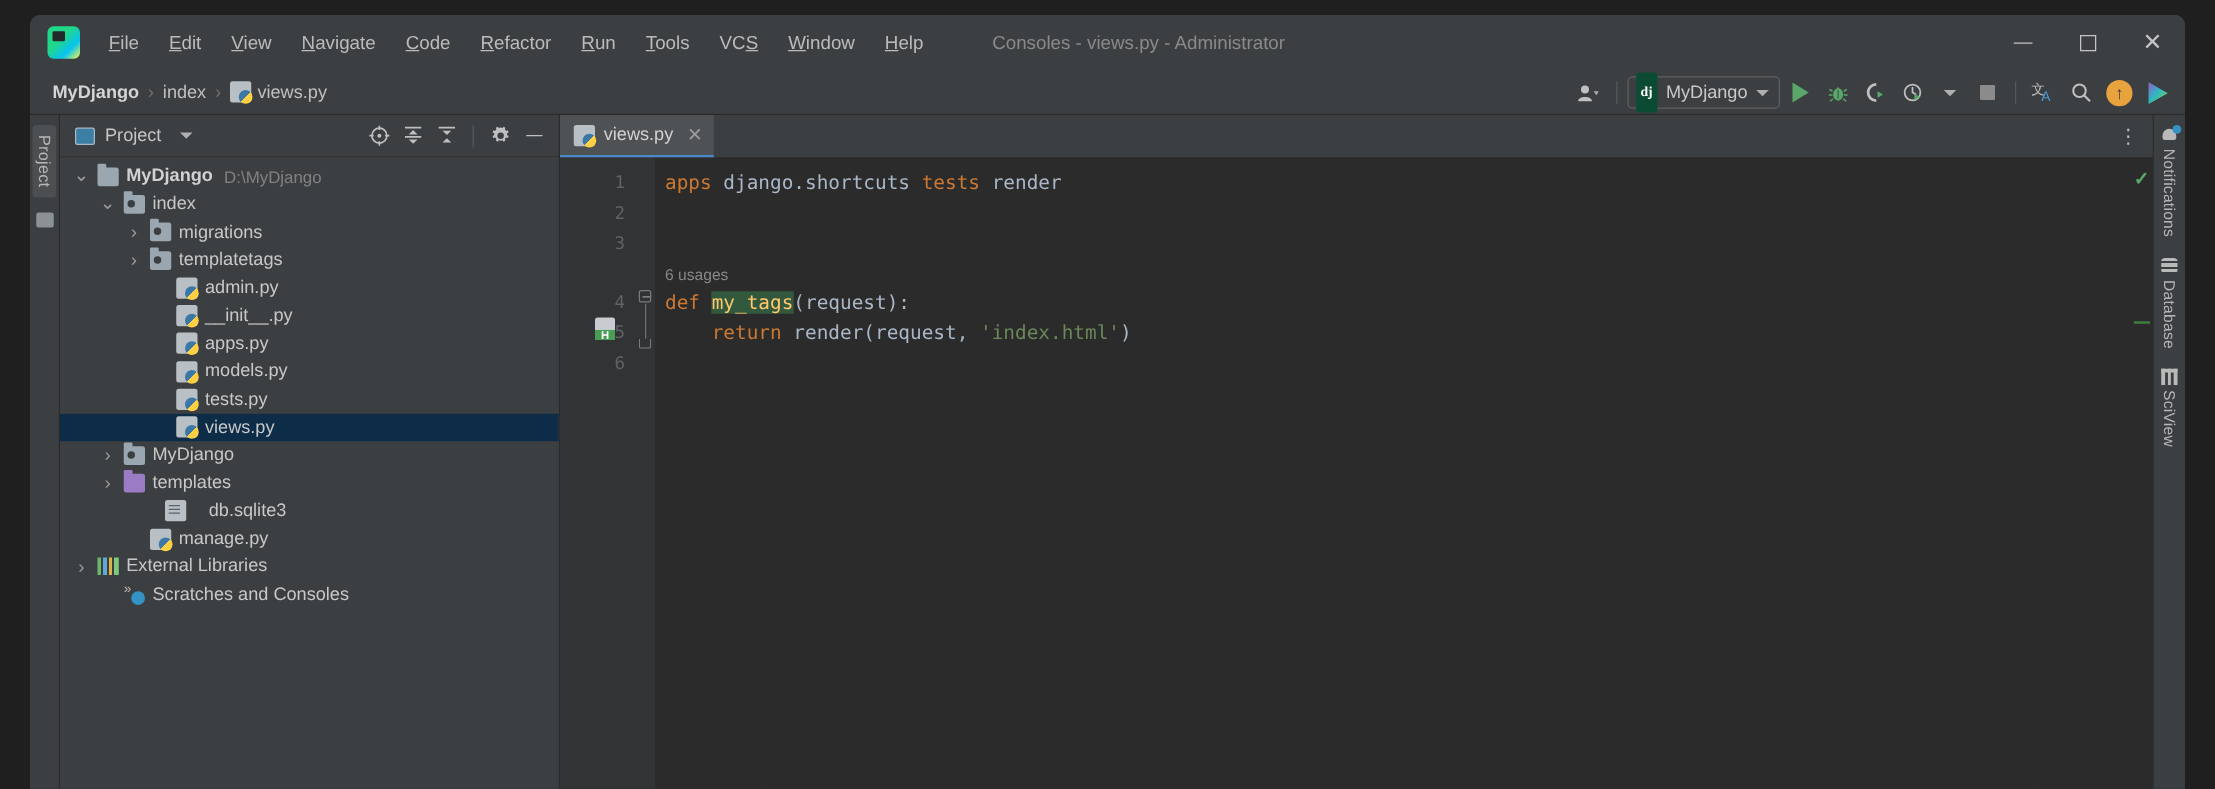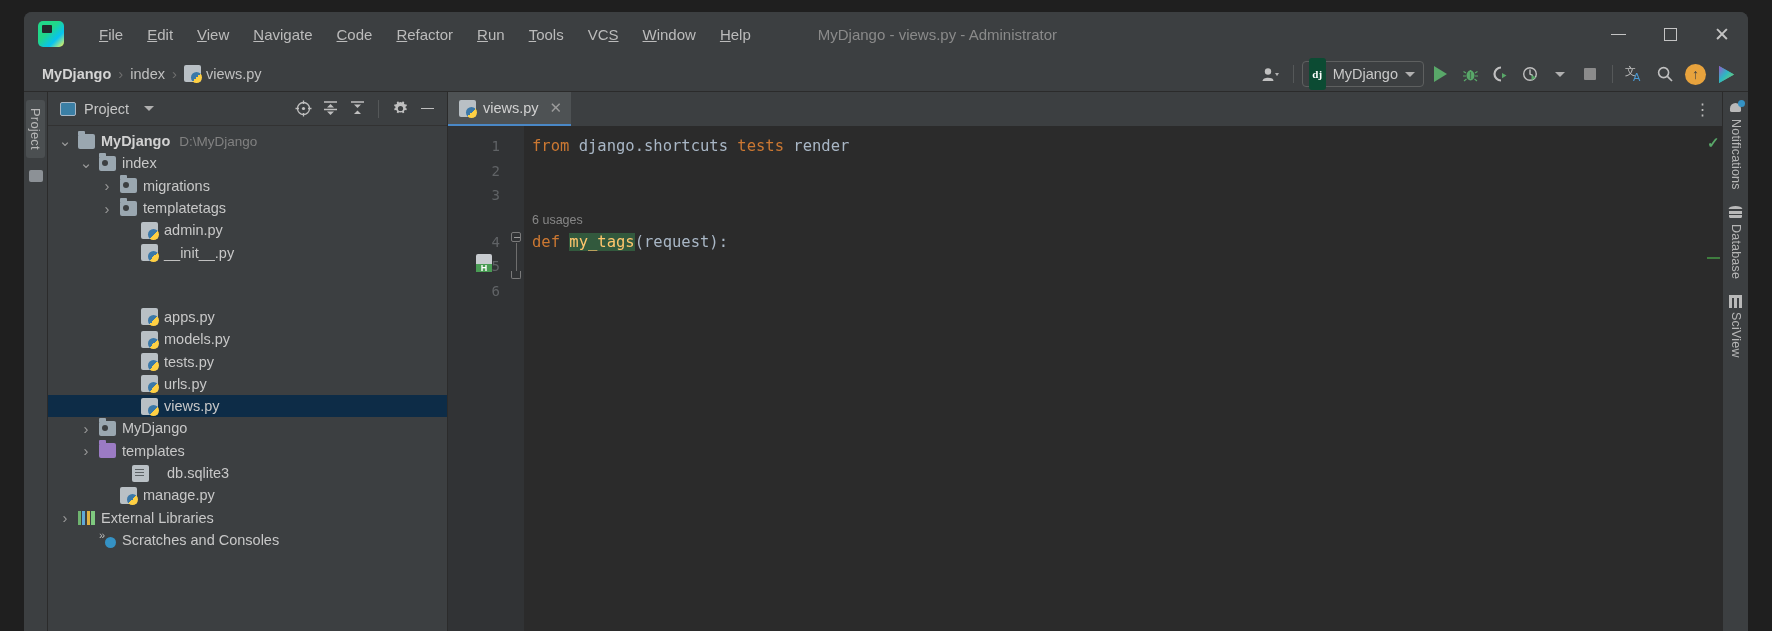--- a/index.html
+++ b/index.html
@@ -17,21 +17,20 @@
     overflow: hidden;
     display: flex; flex-direction: column;
   }
 
   
   .titlebar {
     height: 44px; flex: 0 0 44px;
     background: #3c3f41;
     display: flex; align-items: center;
     position: relative;
-    gap: 12px;
   }
   .pc-logo {
     width: 26px; height: 26px; margin: 0 12px 0 14px;
     border-radius: 5px; flex: 0 0 26px;
     background: linear-gradient(135deg,#21d789 0%,#21d789 40%,#07c3f2 70%,#fcf84a 100%);
     position: relative;
   }
   .pc-logo::after {
     content: ""; position: absolute; left: 4px; top: 4px;
     width: 10px; height: 8px; background: #22292b; border-radius: 1px;
@@ -317,21 +316,21 @@
         <div class="menu-item"><span class="mn">V</span>iew</div>
         <div class="menu-item"><span class="mn">N</span>avigate</div>
         <div class="menu-item"><span class="mn">C</span>ode</div>
         <div class="menu-item"><span class="mn">R</span>efactor</div>
         <div class="menu-item"><span class="mn">R</span>un</div>
         <div class="menu-item"><span class="mn">T</span>ools</div>
         <div class="menu-item">VC<span class="mn">S</span></div>
         <div class="menu-item"><span class="mn">W</span>indow</div>
         <div class="menu-item"><span class="mn">H</span>elp</div>
       </div>
-    <div class="win-title">MyDjango - views.py - Administrator</div>
+    <div class="win-title">Consoles - views.py - Administrator</div>
     <div class="wincontrols">
       <div class="wc">
         <div class="wc-min"></div>
       </div>
       <div class="wc">
         <div class="wc-max"></div>
       </div>
       <div class="wc close">
         <div class="wc-x">✕</div>
       </div>
@@ -512,39 +511,34 @@
           <div class="row" style="padding-left: 73px;">
             <span class="arrow"></span>
             <span class="ic py" style="margin-left: 6px;"></span>
             <span class="nm">admin.py</span>
           </div>
           <div class="row" style="padding-left: 73px;">
             <span class="arrow"></span>
             <span class="ic py" style="margin-left: 6px;"></span>
             <span class="nm">__init__.py</span>
           </div>
-          <div class="row" style="padding-left: 73px; margin-top: 42px;">
+          <div class="row" style="padding-left: 73px;">
             <span class="arrow"></span>
             <span class="ic py" style="margin-left: 6px;"></span>
             <span class="nm">apps.py</span>
           </div>
           <div class="row" style="padding-left: 73px;">
             <span class="arrow"></span>
             <span class="ic py" style="margin-left: 6px;"></span>
             <span class="nm">models.py</span>
           </div>
           <div class="row" style="padding-left: 73px;">
             <span class="arrow"></span>
             <span class="ic py" style="margin-left: 6px;"></span>
             <span class="nm">tests.py</span>
-          </div>
-          <div class="row" style="padding-left: 73px;">
-            <span class="arrow"></span>
-            <span class="ic py" style="margin-left: 6px;"></span>
-            <span class="nm">urls.py</span>
           </div>
           <div class="row sel" style="padding-left: 73px;">
             <span class="arrow"></span>
             <span class="ic py" style="margin-left: 6px;"></span>
             <span class="nm">views.py</span>
           </div>
           <div class="row" style="padding-left: 31px;">
             <span class="arrow" style="font-size: 15px;">›</span>
             <span class="ic folder module" style="margin-left: 6px;"></span>
             <span class="nm">MyDjango</span>
@@ -601,25 +595,26 @@
             <div class="gl">6</div>
           </div>
 
         <div class="foldcol">
           <div class="foldmark" style="top:106px"></div>
           <div class="foldline" style="top:117px;height:28px"></div>
           <div class="foldend" style="top:145px"></div>
         </div>
 
         <div class="code" id="code">
-            <div class="cl"><span class="kw">from</span><span class="id"> </span><span class="id">django.shortcuts</span><span class="id"> </span><span class="kw">tests</span><span class="id"> </span><span class="id">render</span></div>
+            <div class="cl"><span class="kw">apps</span><span class="id"> </span><span class="id">django.shortcuts</span><span class="id"> </span><span class="kw">tests</span><span class="id"> </span><span class="id">render</span></div>
             <div class="cl">&nbsp;</div>
             <div class="cl">&nbsp;</div>
             <div class="cl inlay" style="height: 22px;">6 usages</div>
             <div class="cl"><span class="kw">def</span><span class="id"> </span><span class="fn">my_tags</span><span class="id">(request):</span></div>
+            <div class="cl"><span class="id">    </span><span class="kw">return</span><span class="id"> </span><span class="id">render(request, </span><span class="str">'index.html'</span><span class="id">)</span></div>
             <div class="cl">&nbsp;</div>
           </div>
 
         <div class="markerbar">
           <div class="inspect-ok">✓</div>
           <div class="mk-green" style="top:131px"></div>
         </div>
       </div>
     </div>
 

